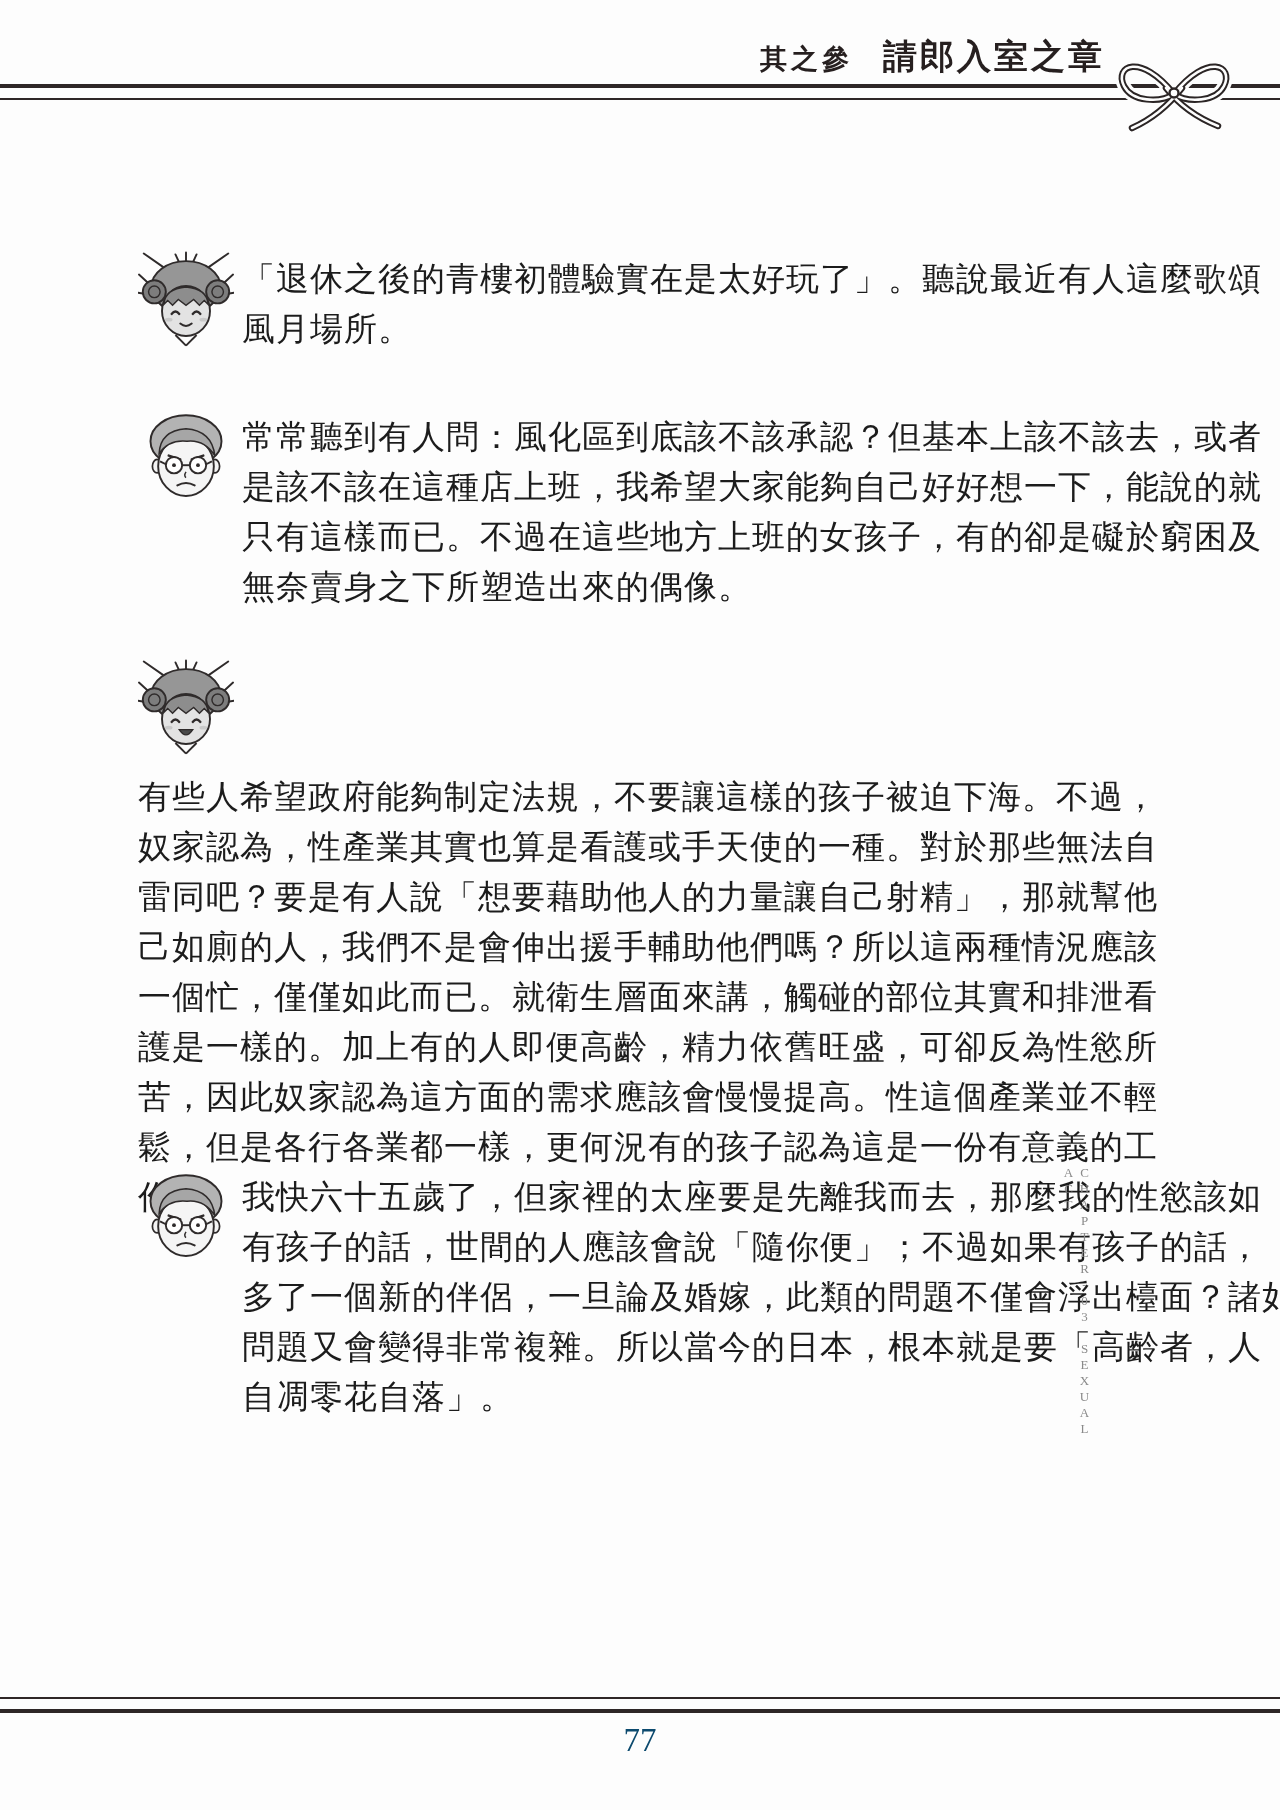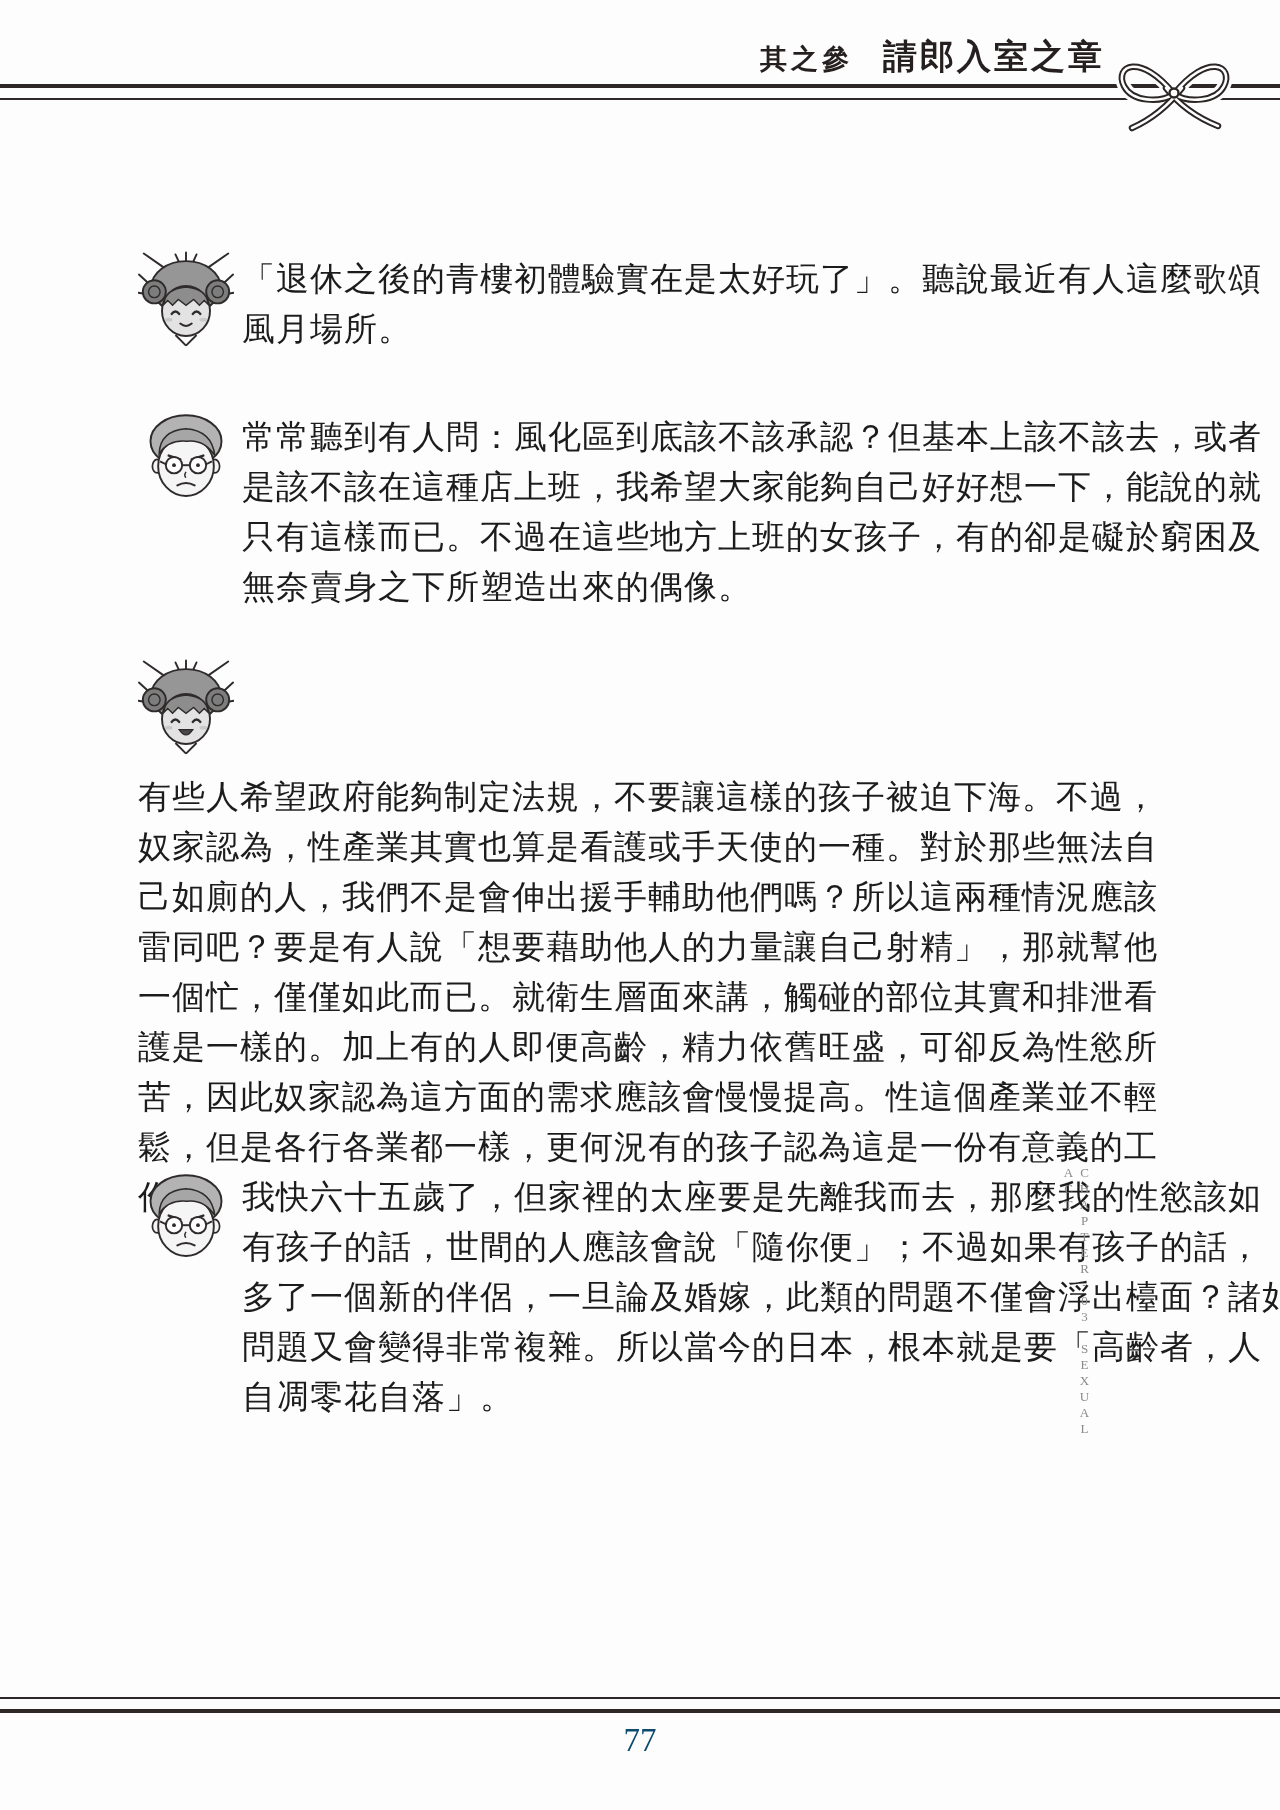--- a/index.html
+++ b/index.html
@@ -210,22 +210,22 @@
       <path class="mouth-laugh" d="M43,75 Q50,86 57,75 Z" fill="#4a4a4a" stroke="#2f2b2b" stroke-width="1.5"></path>
       <g stroke="#2f2b2b" stroke-width="2" fill="none">
         <path d="M39,89 L50,100"></path>
               <path d="M61,89 L50,100"></path>
       </g>
     </svg>
   </div>
       <div class="speech">
           <div class="line">有些人希望政府能夠制定法規，不要讓這樣的孩子被迫下海。不過，</div>
           <div class="line">奴家認為，性產業其實也算是看護或手天使的一種。對於那些無法自</div>
+          <div class="line">雷同吧？要是有人說「想要藉助他人的力量讓自己射精」，那就幫他</div>
           <div class="line">己如廁的人，我們不是會伸出援手輔助他們嗎？所以這兩種情況應該</div>
-          <div class="line">雷同吧？要是有人說「想要藉助他人的力量讓自己射精」，那就幫他</div>
           <div class="line">一個忙，僅僅如此而已。就衛生層面來講，觸碰的部位其實和排泄看</div>
           <div class="line">護是一樣的。加上有的人即便高齡，精力依舊旺盛，可卻反為性慾所</div>
           <div class="line">苦，因此奴家認為這方面的需求應該會慢慢提高。性這個產業並不輕</div>
           <div class="line">鬆，但是各行各業都一樣，更何況有的孩子認為這是一份有意義的工</div>
           <div class="line">作。</div>
         </div>
     </section>
 
     <section class="dialogue-block pos-3">
       <div class="avatar">

